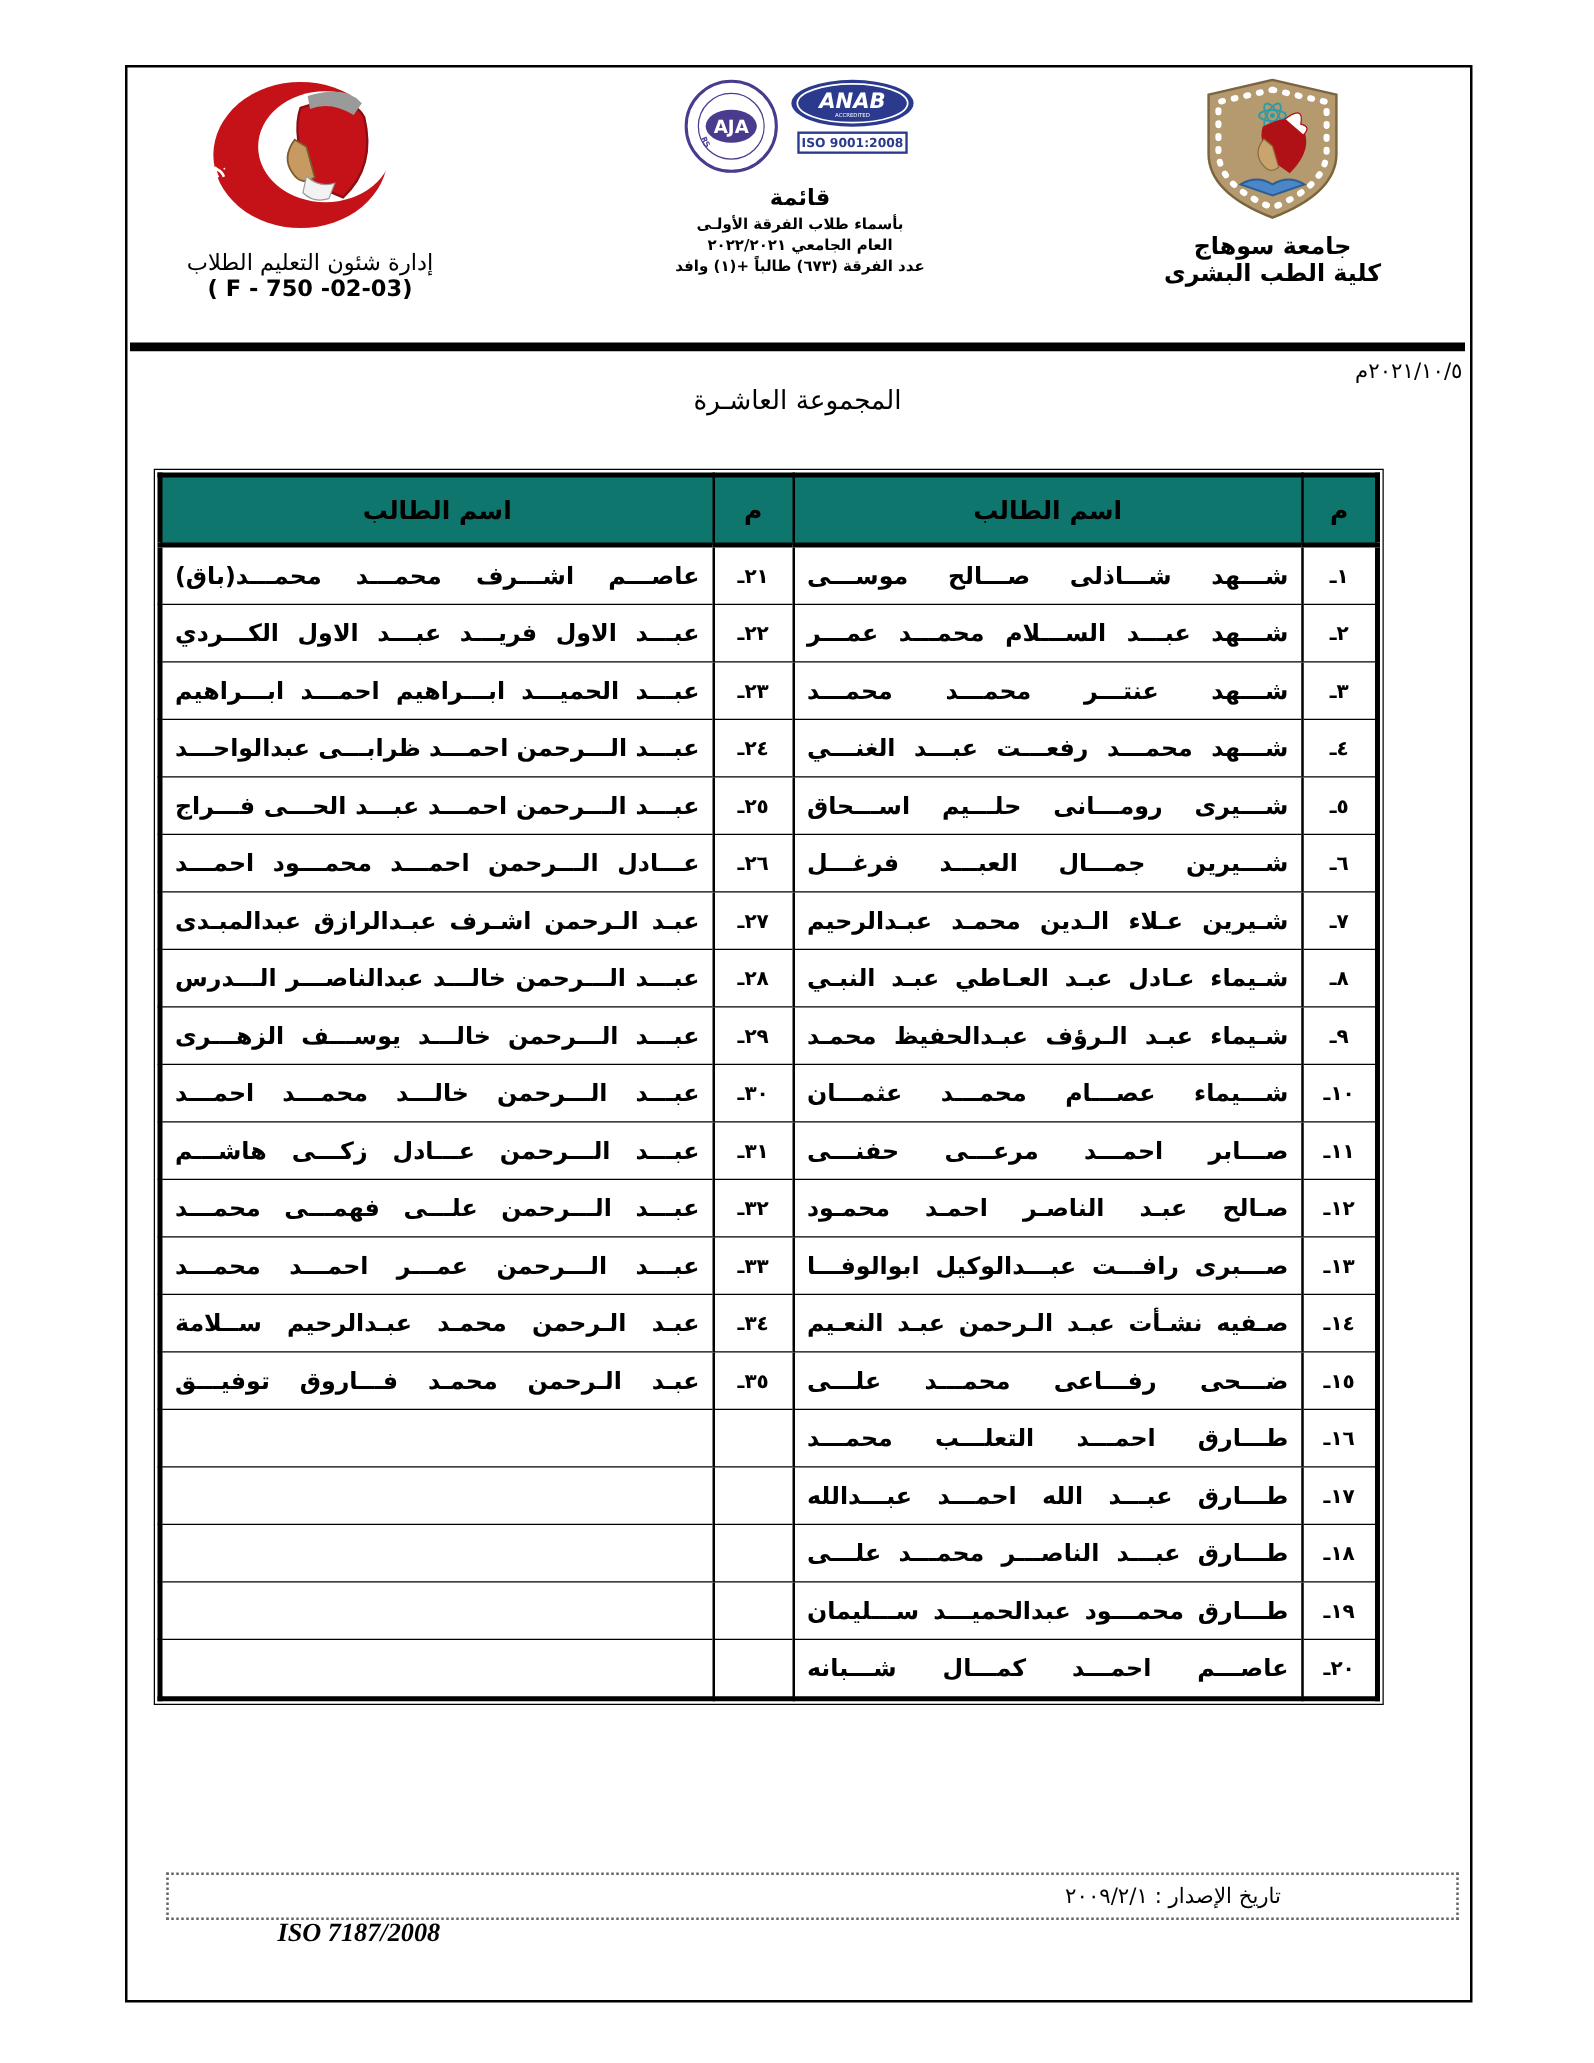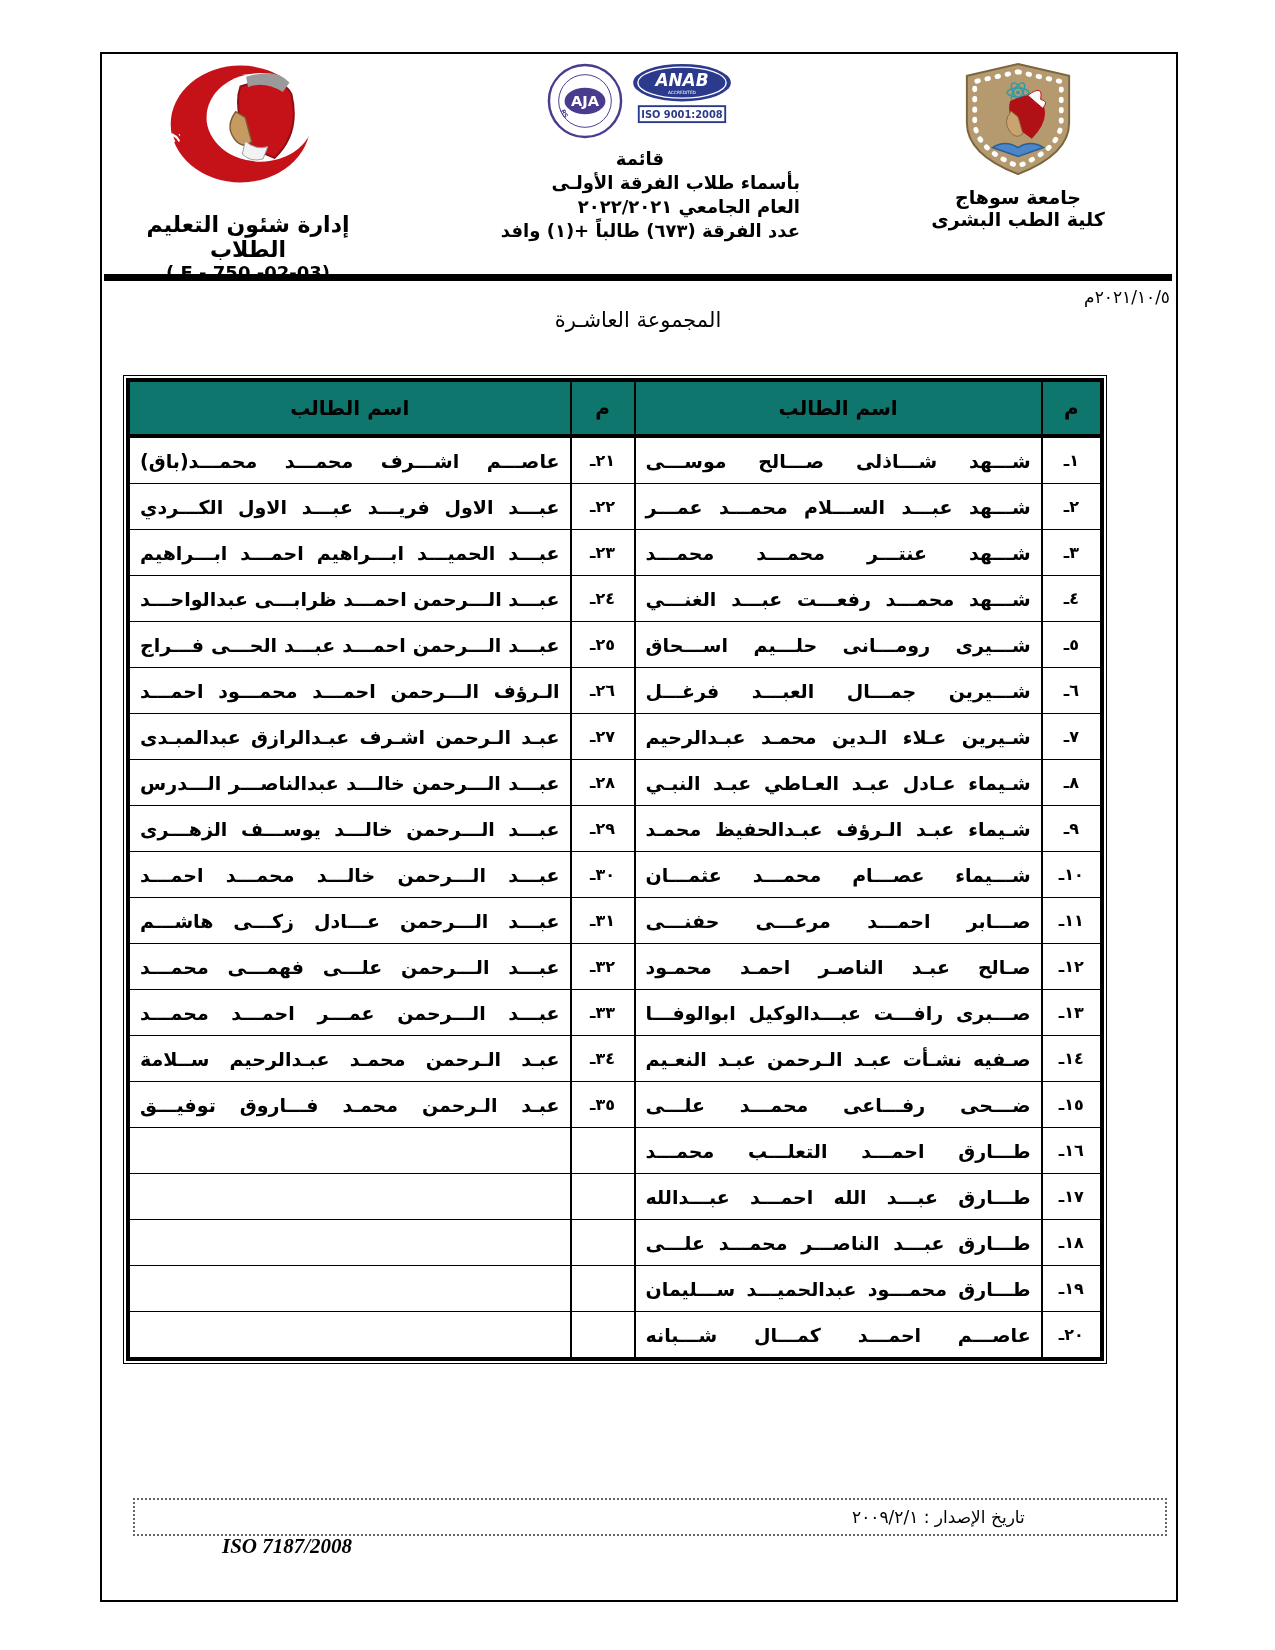--- a/index.html
+++ b/index.html
@@ -9,22 +9,22 @@
   }
   .frame{position:absolute;left:100px;top:52px;width:1074px;height:1546px;border:2px solid #000;}
   
   .hdr-right{position:absolute;left:888px;top:60px;width:260px;text-align:center;}
   .hdr-center{position:absolute;left:480px;top:62px;width:320px;text-align:center;}
   .hdr-left{position:absolute;left:123px;top:58px;width:250px;text-align:center;}
   .logo-row{display:flex;justify-content:center;align-items:flex-start;gap:6px;}
   .uni-name{font-size:19px;font-weight:700;margin-top:4px;}
   .uni-fac{font-size:19px;font-weight:700;}
   .c-line1{font-size:18px;font-weight:700;margin-top:8px;}
-  .c-line{font-size:18px;font-weight:700;margin-top:3px;text-align:right;}
-  .dept{font-size:22px;font-weight:700;margin-top:18px;}
+  .c-line{font-size:12px;font-weight:700;margin-top:3px;}
+  .dept{font-size:18px;font-weight:400;margin-top:6px;}
   .form-code{font-size:18px;font-weight:700;margin-top:0;direction:ltr;}
   
   .rule{position:absolute;left:104px;top:274px;width:1068px;height:7px;background:#000;}
   .date-line{position:absolute;right:105px;top:287px;font-size:17px;direction:rtl;}
   .group-title{position:absolute;left:100px;top:308px;width:1076px;text-align:center;font-size:21px;}
   
   .table-wrap{position:absolute;left:123px;top:375px;width:978px;border:1px solid #000;padding:2px;background:#fff;}
   table.students{width:100%;border-collapse:collapse;border:4px solid #000;direction:rtl;}
   table.students th{
     background:#0f766e;height:50px;font-size:20px;font-weight:700;
@@ -169,21 +169,21 @@
         <tr>
           <td class="num">٥ـ</td>
           <td class="name">شـــيرى رومـــانى حلـــيم اســـحاق</td>
           <td class="num">٢٥ـ</td>
           <td class="name">عبـــد الـــرحمن احمـــد عبـــد الحـــى فـــراج</td>
         </tr>
         <tr>
           <td class="num">٦ـ</td>
           <td class="name">شـــيرين جمـــال العبـــد فرغـــل</td>
           <td class="num">٢٦ـ</td>
-          <td class="name">الـرؤف الـــرحمن احمـــد محمـــود احمـــد</td>
+          <td class="name">عـــادل الـــرحمن احمـــد محمـــود احمـــد</td>
         </tr>
         <tr>
           <td class="num">٧ـ</td>
           <td class="name">شـيرين عـلاء الـدين محمـد عبـدالرحيم</td>
           <td class="num">٢٧ـ</td>
           <td class="name">عبـد الـرحمن اشـرف عبـدالرازق عبدالمبـدى</td>
         </tr>
         <tr>
           <td class="num">٨ـ</td>
           <td class="name">شـيماء عـادل عبـد العـاطي عبـد النبـي</td>

